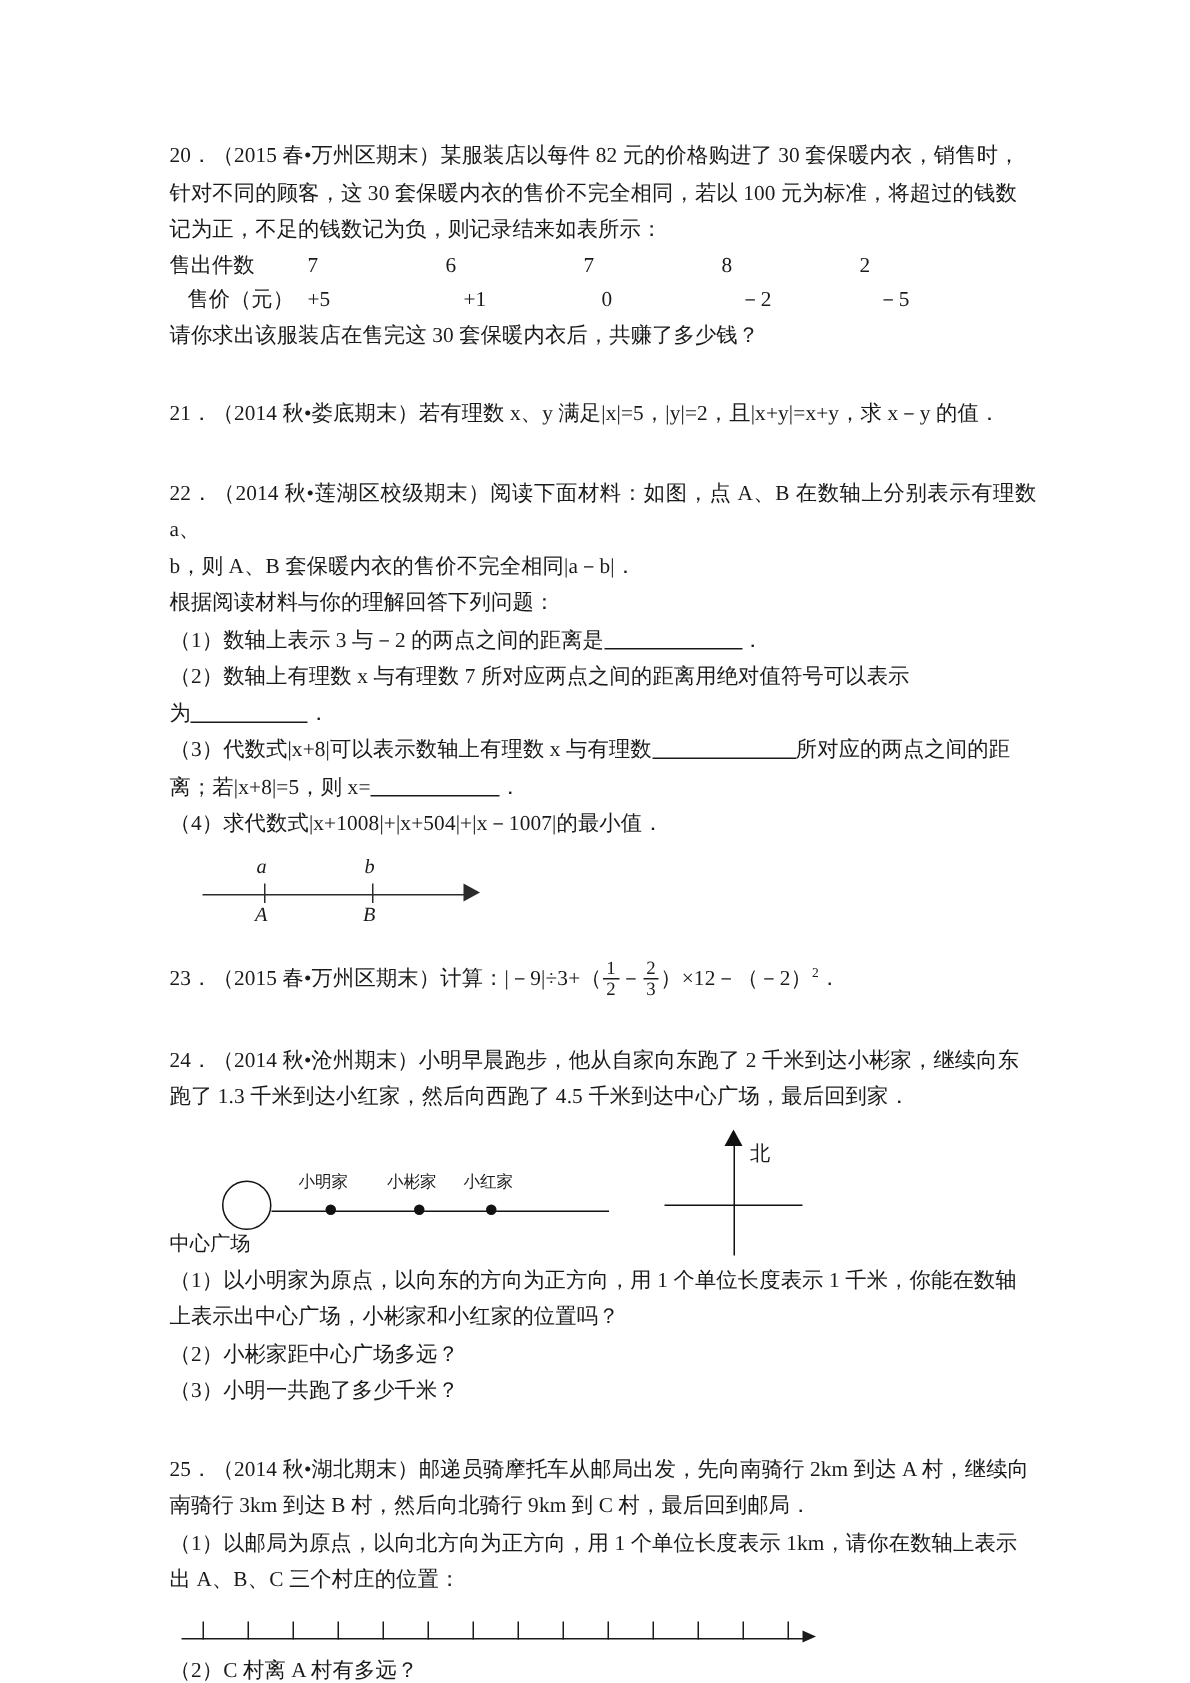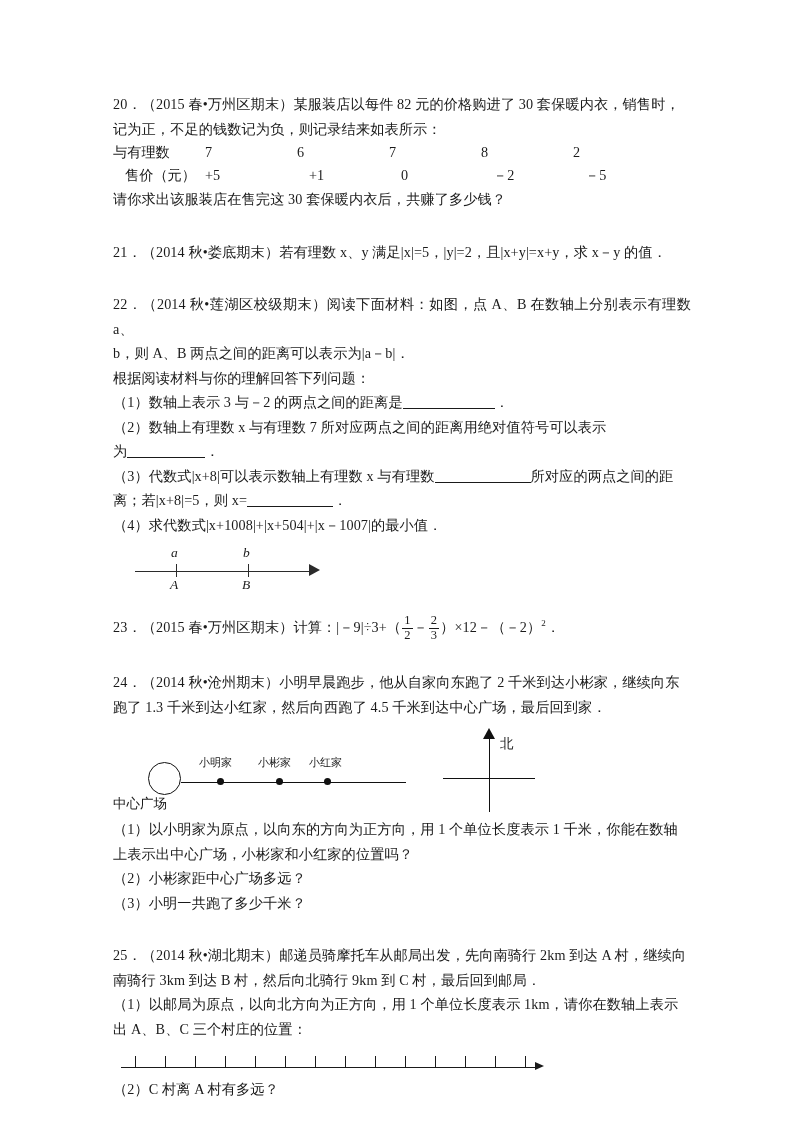--- a/index.html
+++ b/index.html
@@ -214,24 +214,25 @@
   }
 </style>
 </head>
 <body>
 
 <div class="page">
   <div class="content">
 
     <div class="q-block">
       <div class="line">20．（2015 春•万州区期末）某服装店以每件 82 元的价格购进了 30 套保暖内衣，销售时，</div>
+      <div class="line">针对不同的顾客，这 30 套保暖内衣的售价不完全相同，若以 100 元为标准，将超过的钱数</div>
       <div class="line">记为正，不足的钱数记为负，则记录结来如表所示：</div>
 
       <div class="tbl-row">
-        <span class="hdr">与有理数</span>
+        <span class="hdr">售出件数</span>
         <span class="cell">7</span>
         <span class="cell">6</span>
         <span class="cell">7</span>
         <span class="cell">8</span>
         <span class="cell">2</span>
       </div>
       <div class="tbl-row">
         <span class="hdr pad">售价（元）</span>
         <span class="cell" style="width:104px">+5</span>
         <span class="cell">+1</span>
@@ -246,21 +247,21 @@
     <div class="spacer-lg"></div>
 
     <div class="q-block">
       <div class="line">21．（2014 秋•娄底期末）若有理数 x、y 满足|x|=5，|y|=2，且|x+y|=x+y，求 x－y 的值．</div>
     </div>
 
     <div class="spacer-lg"></div>
 
     <div class="q-block">
       <div class="line">22．（2014 秋•莲湖区校级期末）阅读下面材料：如图，点 A、B 在数轴上分别表示有理数 a、</div>
-      <div class="line">b，则 A、B 两点之间的距离可以表示为|a－b|．</div>
+      <div class="line">b，则 A、B 套保暖内衣的售价不完全相同|a－b|．</div>
       <div class="line">根据阅读材料与你的理解回答下列问题：</div>
 
       <div class="line"><span>（1）数轴上表示 3 与－2 的两点之间的距离是</span><span class="blank-u blank-w1"></span><span>．</span></div>
 
       <div class="line">（2）数轴上有理数 x 与有理数 7 所对应两点之间的距离用绝对值符号可以表示</div>
       <div class="line"><span>为</span><span class="blank-u blank-w2"></span><span>．</span></div>
 
       <div class="line"><span>（3）代数式|x+8|可以表示数轴上有理数 x 与有理数</span><span class="blank-u blank-w3"></span><span>所对应的两点之间的距</span></div>
       <div class="line"><span>离；若|x+8|=5，则 x=</span><span class="blank-u blank-w4"></span><span>．</span></div>
 

